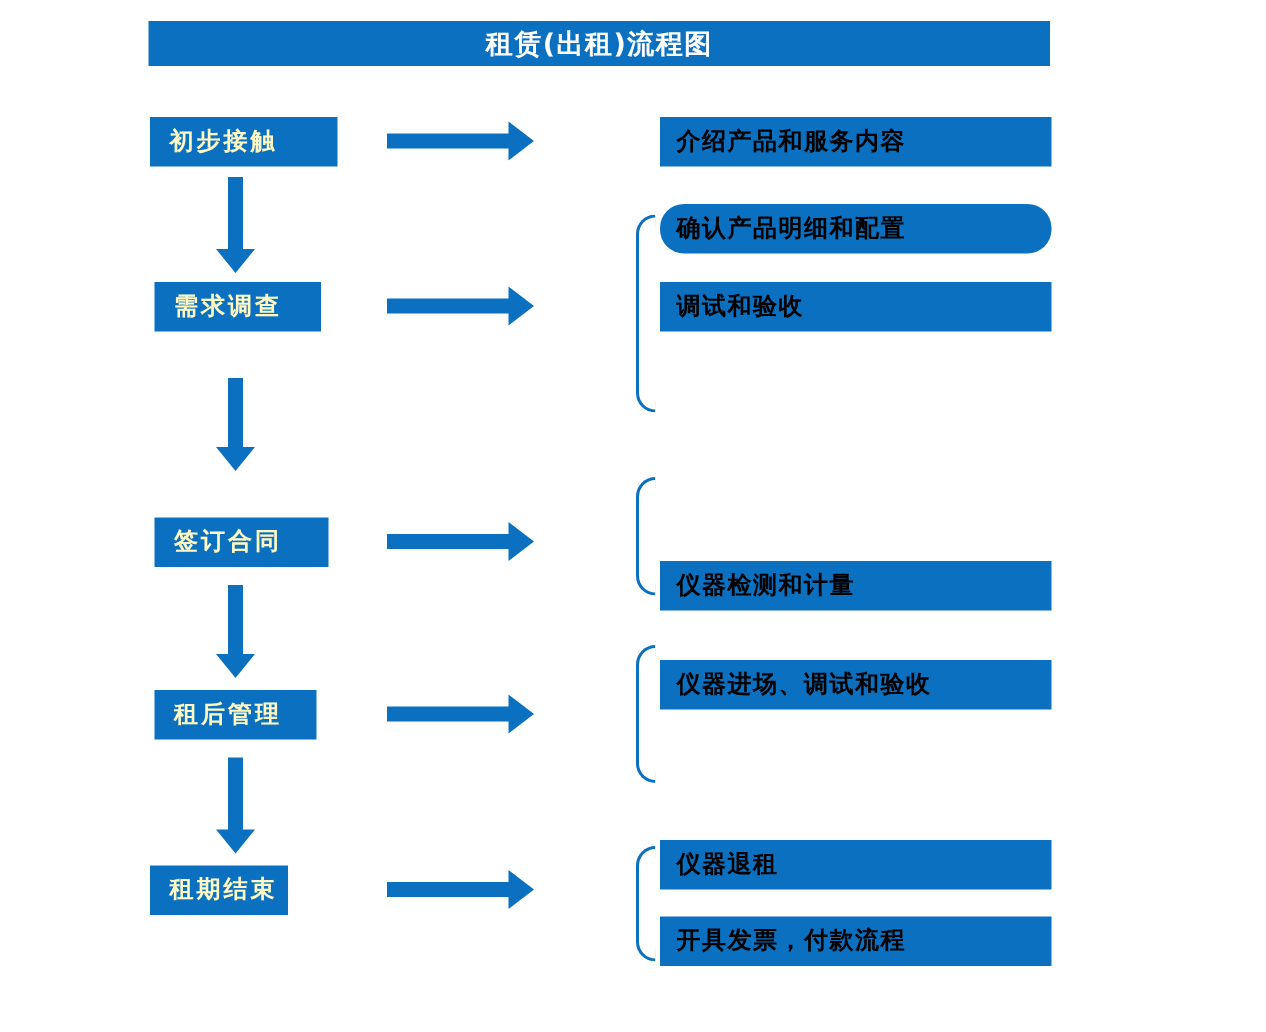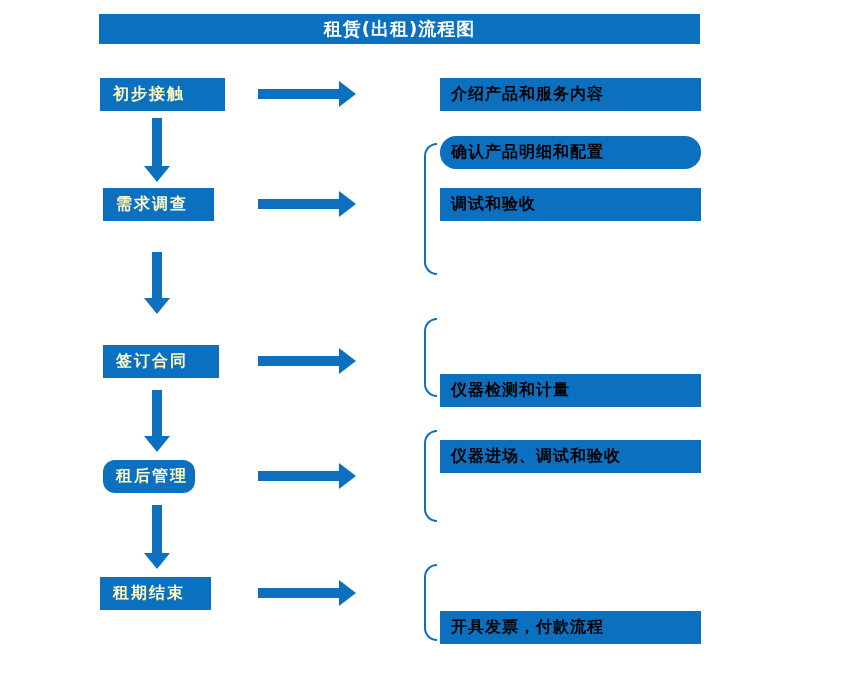--- a/index.html
+++ b/index.html
@@ -89,22 +89,22 @@
 
 <div class="canvas">
 
   <div class="title-bar">
     <span>租赁(出租)流程图</span>
   </div>
 
   <div class="step-box" style="left:100px; top:78px; width:125px;">初步接触</div>
   <div class="step-box" style="left:103px; top:188px; width:111px;">需求调查</div>
   <div class="step-box" style="left:103px; top:345px; width:116px;font-family:Liberation Serif, serif;">签订合同</div>
-  <div class="step-box" style="left:103px; top:460px; width:92px;border-radius:12px;">租后管理</div>
-  <div class="step-box" style="left:100px; top:577px; width:111px;">租期结束</div>
+  <div class="step-box" style="left:103px; top:460px; width:108px;">租后管理</div>
+  <div class="step-box" style="left:100px; top:577px; width:92px;">租期结束</div>
 
   <div class="v-arrow" style="left:144px; top:118px; height:64px;">
     <div class="shaft"></div>
     <div class="head"></div>
   </div>
   <div class="v-arrow" style="left:144px; top:252px; height:62px;">
     <div class="shaft"></div>
     <div class="head"></div>
   </div>
   <div class="v-arrow" style="left:144px; top:390px; height:62px;">
@@ -144,15 +144,16 @@
 
   <div class="detail-box" style="top:78px;">介绍产品和服务内容</div>
 
   <div class="detail-box" style="top:136px;border-radius:16px;">确认产品明细和配置</div>
   <div class="detail-box" style="top:188px;">调试和验收</div>
 
   <div class="detail-box" style="top:374px;">仪器检测和计量</div>
 
   <div class="detail-box" style="top:424px;margin-top:16px;">仪器进场、调试和验收</div>
 
+  <div class="detail-box" style="top:560px;">仪器退租</div>
   <div class="detail-box" style="top:611px;">开具发票，付款流程</div>
 
 </div>
 
 </body></html>

